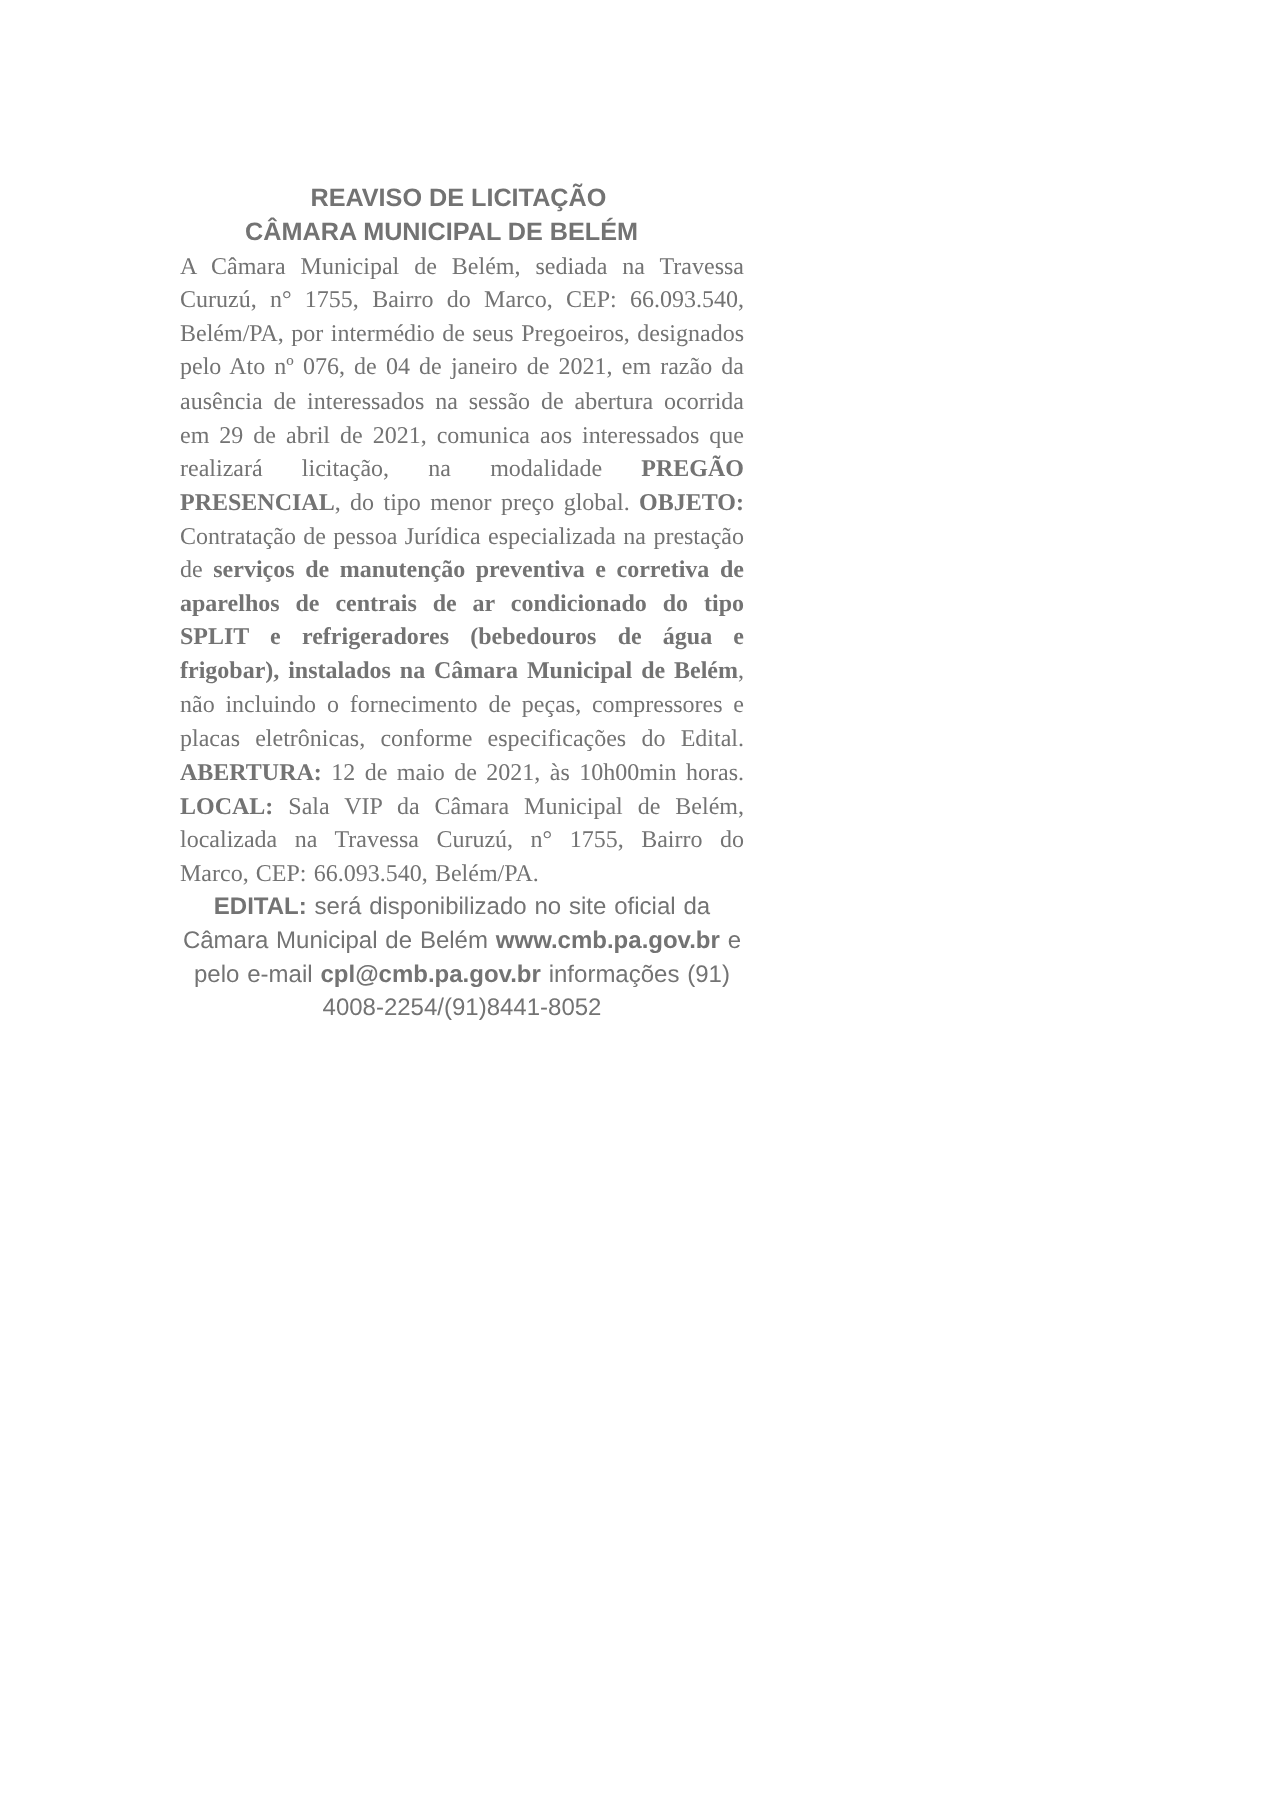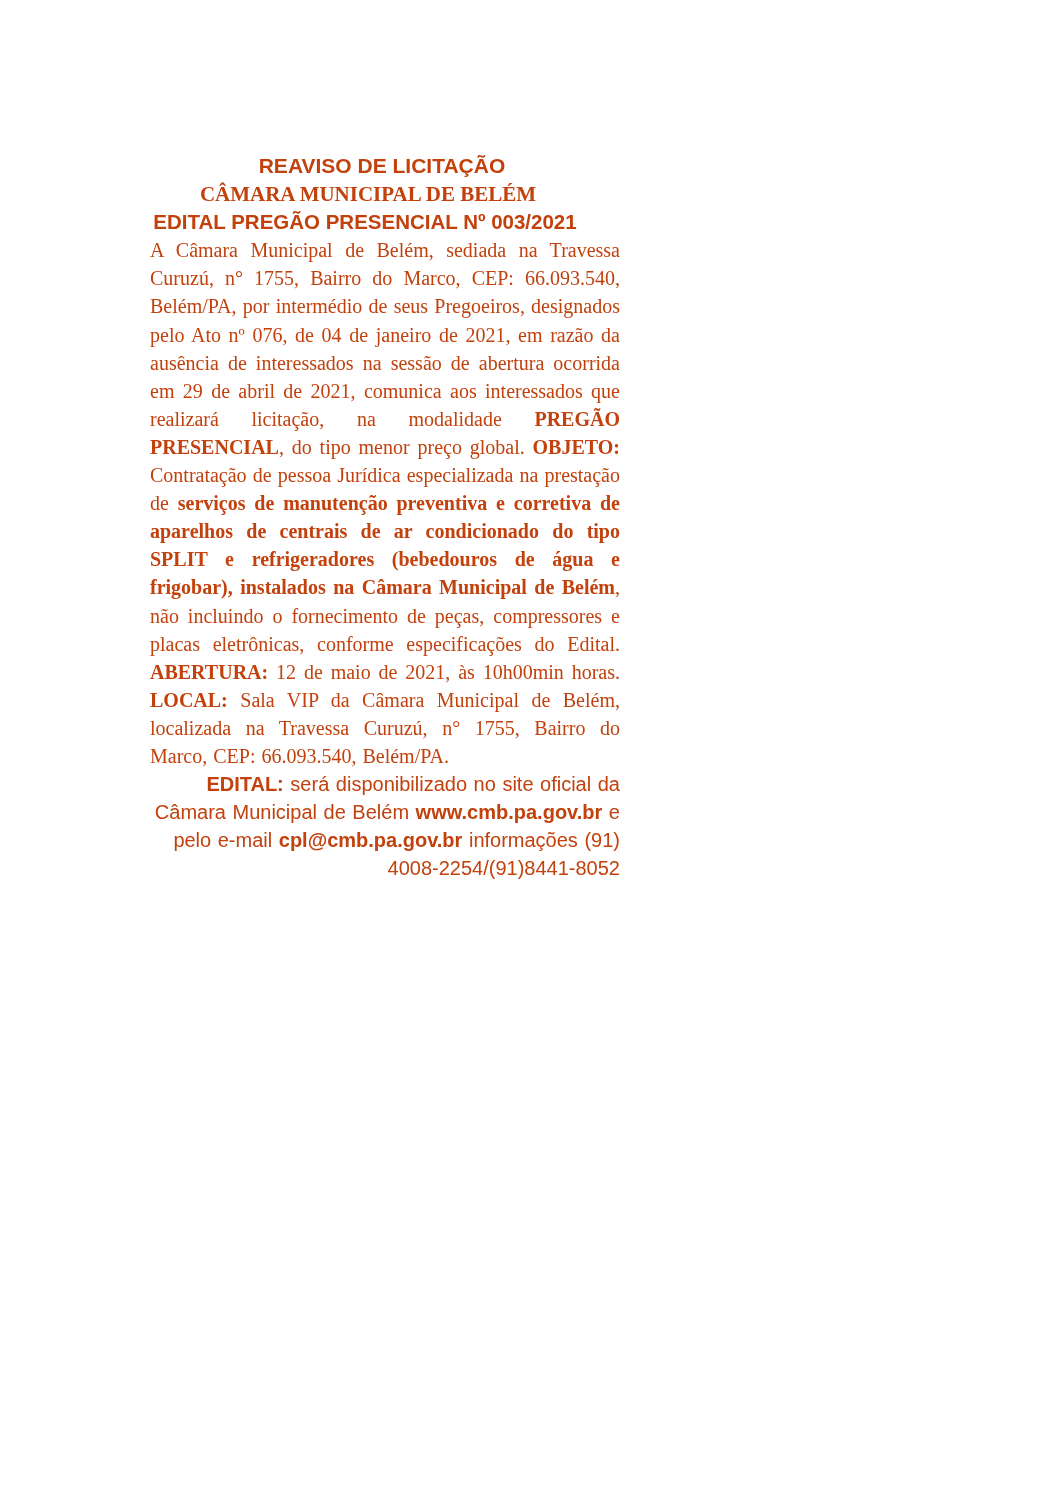--- a/index.html
+++ b/index.html
@@ -17,50 +17,49 @@
     height: 1497px;
     background: #ffffff;
   }
   .content {
     position: absolute;
     left: 150px;
     top: 152px;
     width: 470px;
     font-size: 20px;
     line-height: 28.1px;
-    color: #c2410c;
+    color: #737373;
     -webkit-font-smoothing: antialiased;
   }
   .heading {
     font-weight: 700;
     font-size: 21px;
     text-align: center;
     white-space: nowrap;
   }
   .heading.h1 { padding-right: 6px; }
-  .heading.h2 { padding-right: 34px; font-family: Liberation Serif, serif; }
+  .heading.h2 { padding-right: 34px; }
   .heading.h3 { padding-right: 40px; font-size: 20.5px; }
   .para {
     margin: 0;
     word-spacing: 1px;
   }
   .para.justify {
     text-align: justify;
     text-justify: inter-word;
     font-family: Liberation Serif, serif;
   }
   .para.left {
-    text-align: right;
+    text-align: center;
   }
   .para b { font-weight: 700; }
 </style>
 </head>
 <body>
 
 <div class="page">
   <div class="content">
     <div class="heading h1">REAVISO DE LICITAÇÃO</div>
     <div class="heading h2">CÂMARA MUNICIPAL DE BELÉM</div>
-    <div class="heading h3">EDITAL PREGÃO PRESENCIAL Nº 003/2021</div>
     <p class="para justify"><span>A Câmara Municipal de Belém, sediada na Travessa Curuzú, n° 1755, Bairro do Marco, CEP: 66.093.540, Belém/PA, por intermédio de seus Pregoeiros, designados pelo Ato nº 076, de 04 de janeiro de 2021, em razão da ausência de interessados na sessão de abertura ocorrida em 29 de abril de 2021, comunica aos interessados que realizará licitação, na modalidade </span><b>PREGÃO PRESENCIAL</b><span>, do tipo menor preço global. </span><b>OBJETO:</b><span> Contratação de pessoa Jurídica especializada na prestação de </span><b>serviços de manutenção preventiva e corretiva de aparelhos de centrais de ar condicionado do tipo SPLIT e refrigeradores (bebedouros de água e frigobar), instalados na Câmara Municipal de Belém</b><span>, não incluindo o fornecimento de peças, compressores e placas eletrônicas, conforme especificações do Edital. </span><b>ABERTURA:</b><span> 12 de maio de 2021, às 10h00min horas. </span><b>LOCAL:</b><span> Sala VIP da Câmara Municipal de Belém, localizada na Travessa Curuzú, n° 1755, Bairro do Marco, CEP: 66.093.540, Belém/PA.</span></p>
     <p class="para left"><b>EDITAL:</b><span> será disponibilizado no site oficial da Câmara Municipal de Belém </span><b>www.cmb.pa.gov.br</b><span> e pelo e-mail </span><b>cpl@cmb.pa.gov.br</b><span> informações (91) 4008-2254/(91)8441-8052</span></p>
   </div>
 </div>
 
 </body></html>

